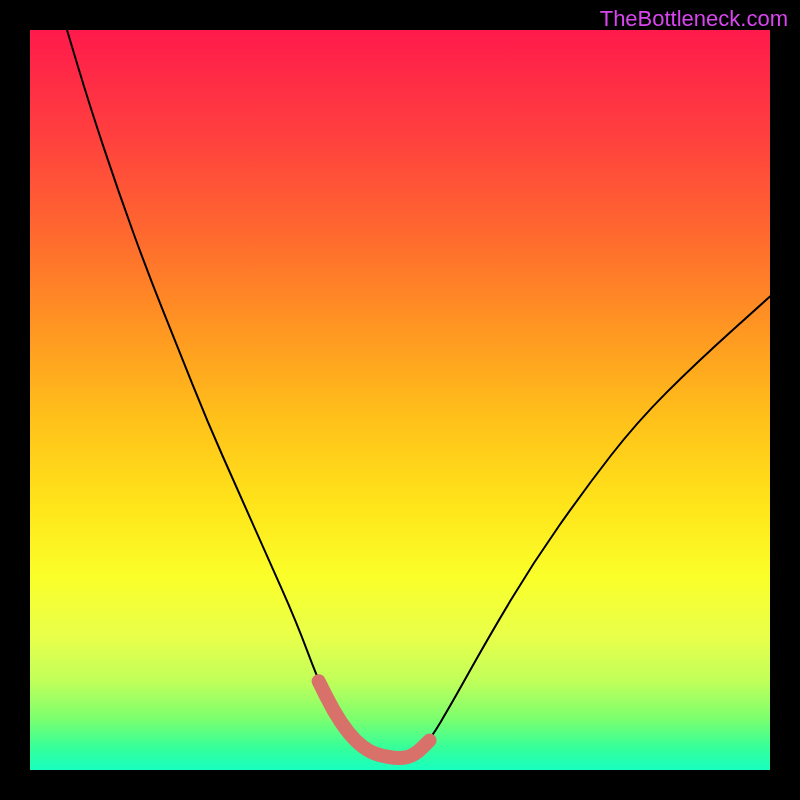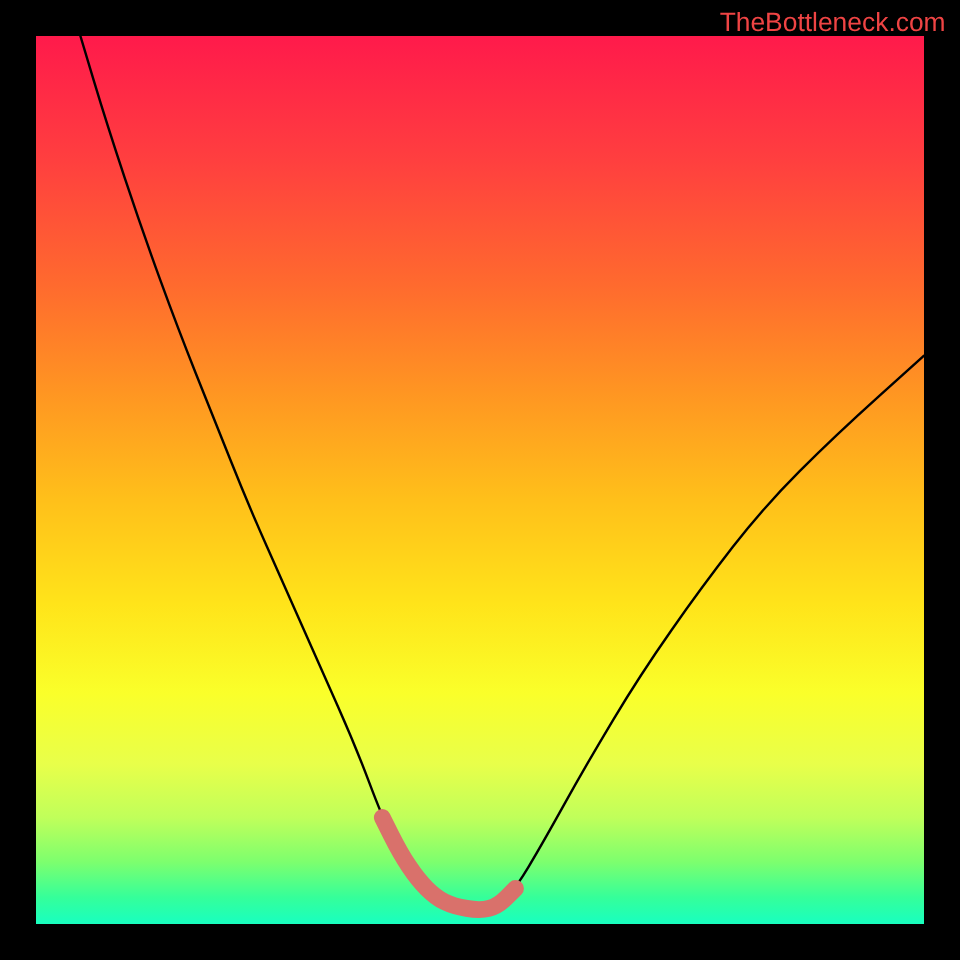--- a/index.html
+++ b/index.html
@@ -7,21 +7,21 @@
   .frame {
     position: relative;
     width: 800px;
     height: 800px;
     background: #000;
   }
   .watermark {
     position: absolute;
     top: 6px;
     right: 12px;
-    color: #ef4444;
+    color: #d946ef;
     font-family: Arial, Helvetica, sans-serif;
     font-size: 22px;
     font-weight: 400;
     letter-spacing: 0px;
   }
   .plot-area {
     position: absolute;
     left: 30px;
     top: 30px;
     width: 740px;

